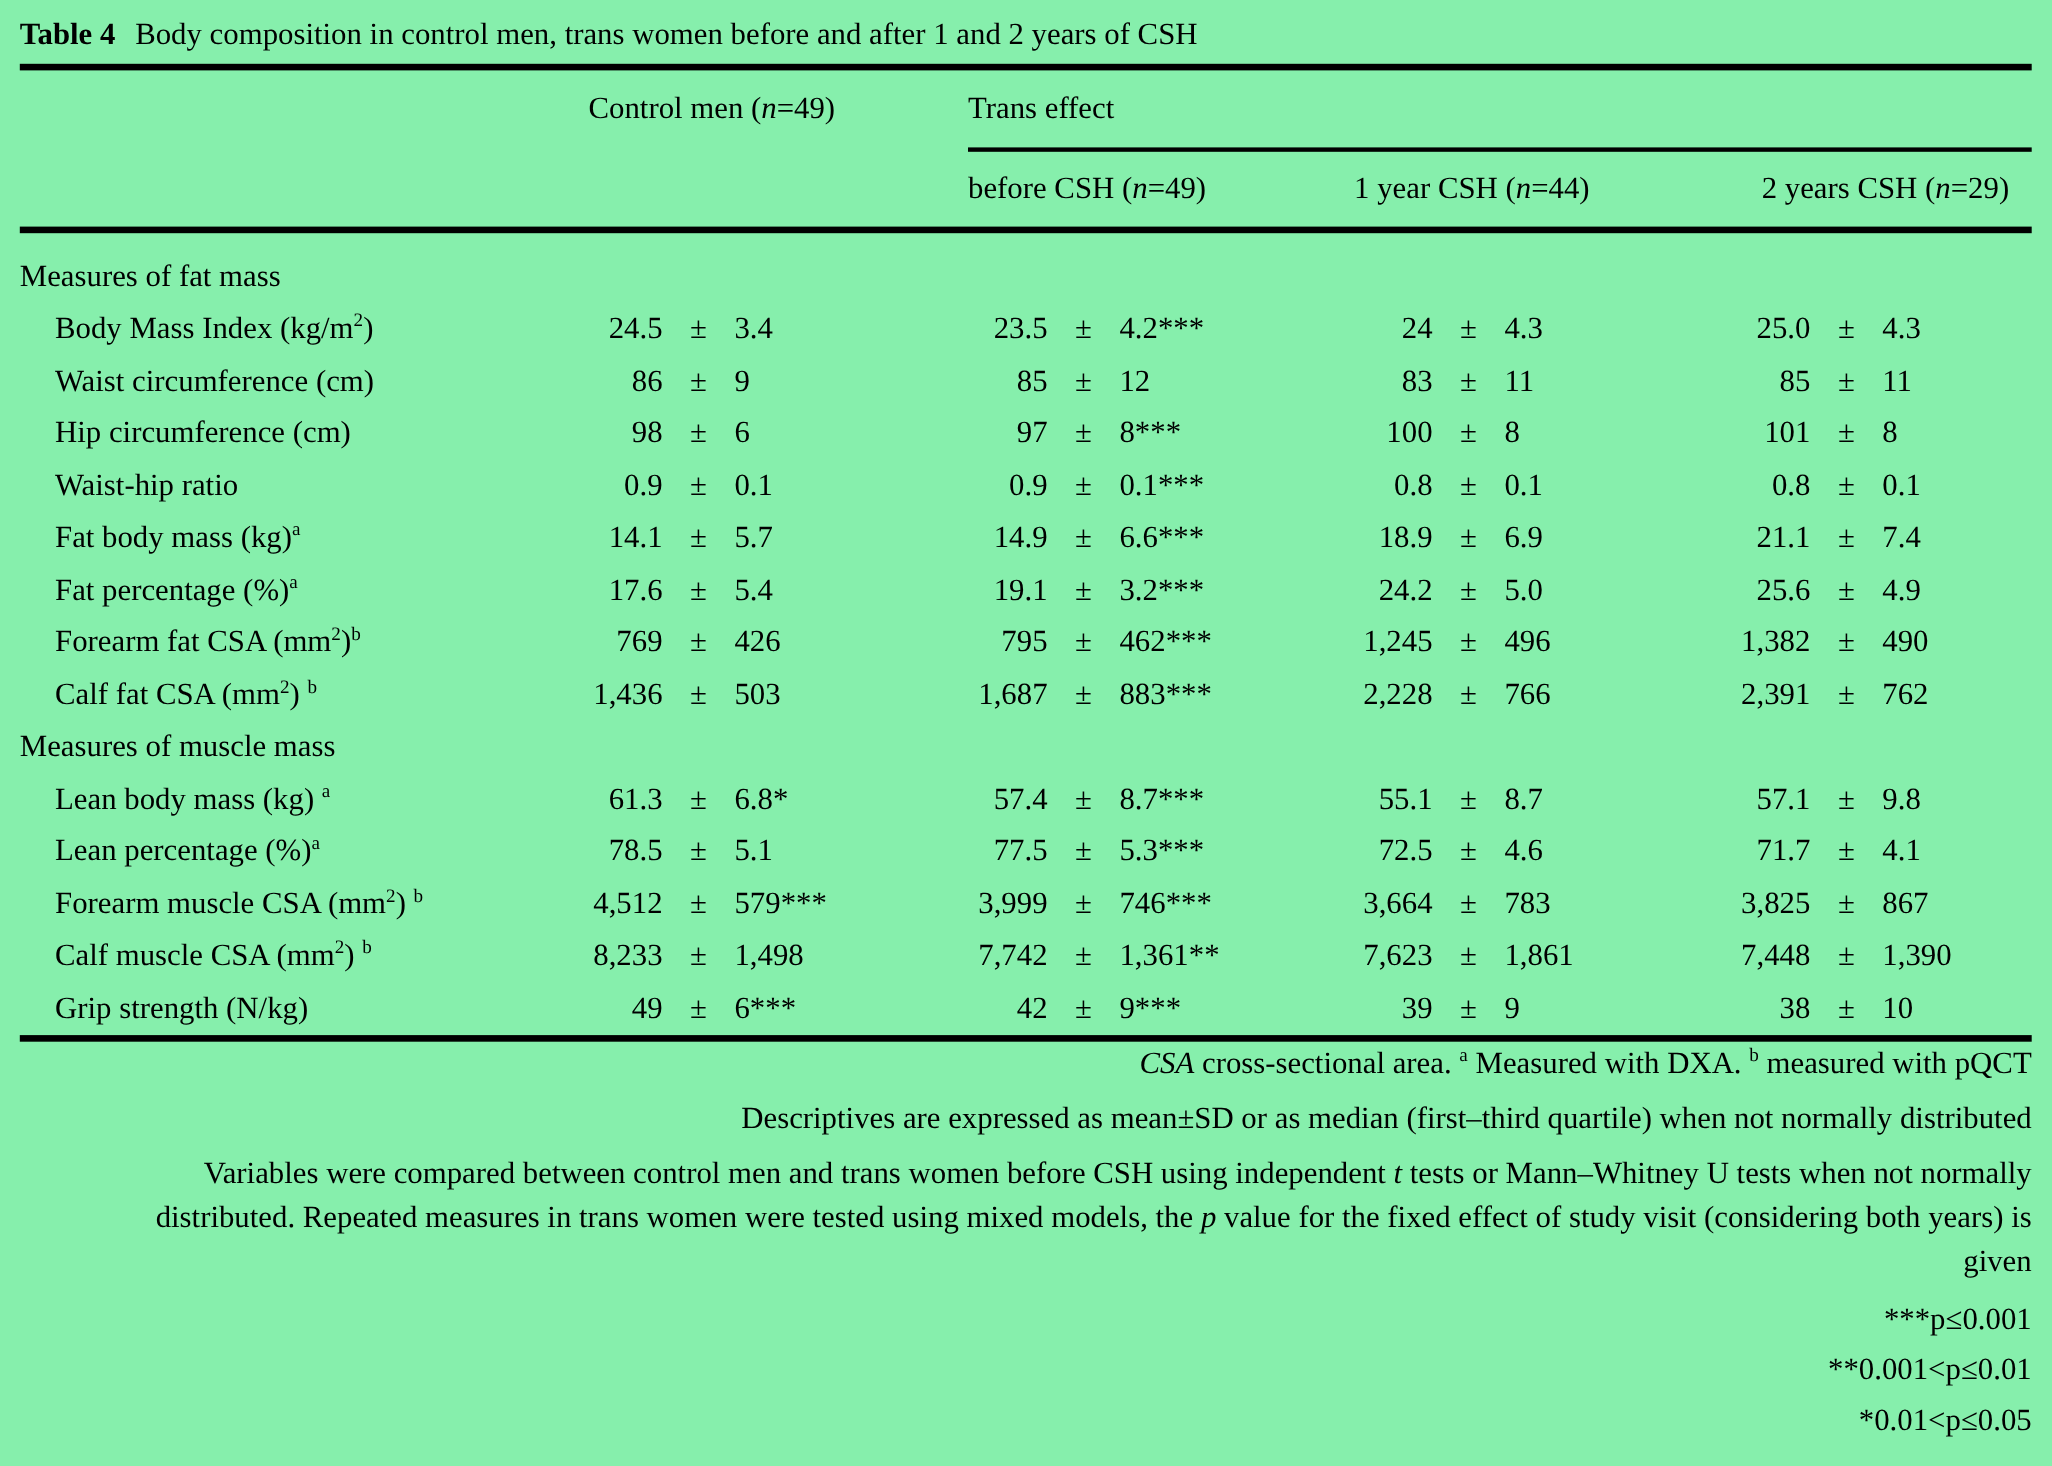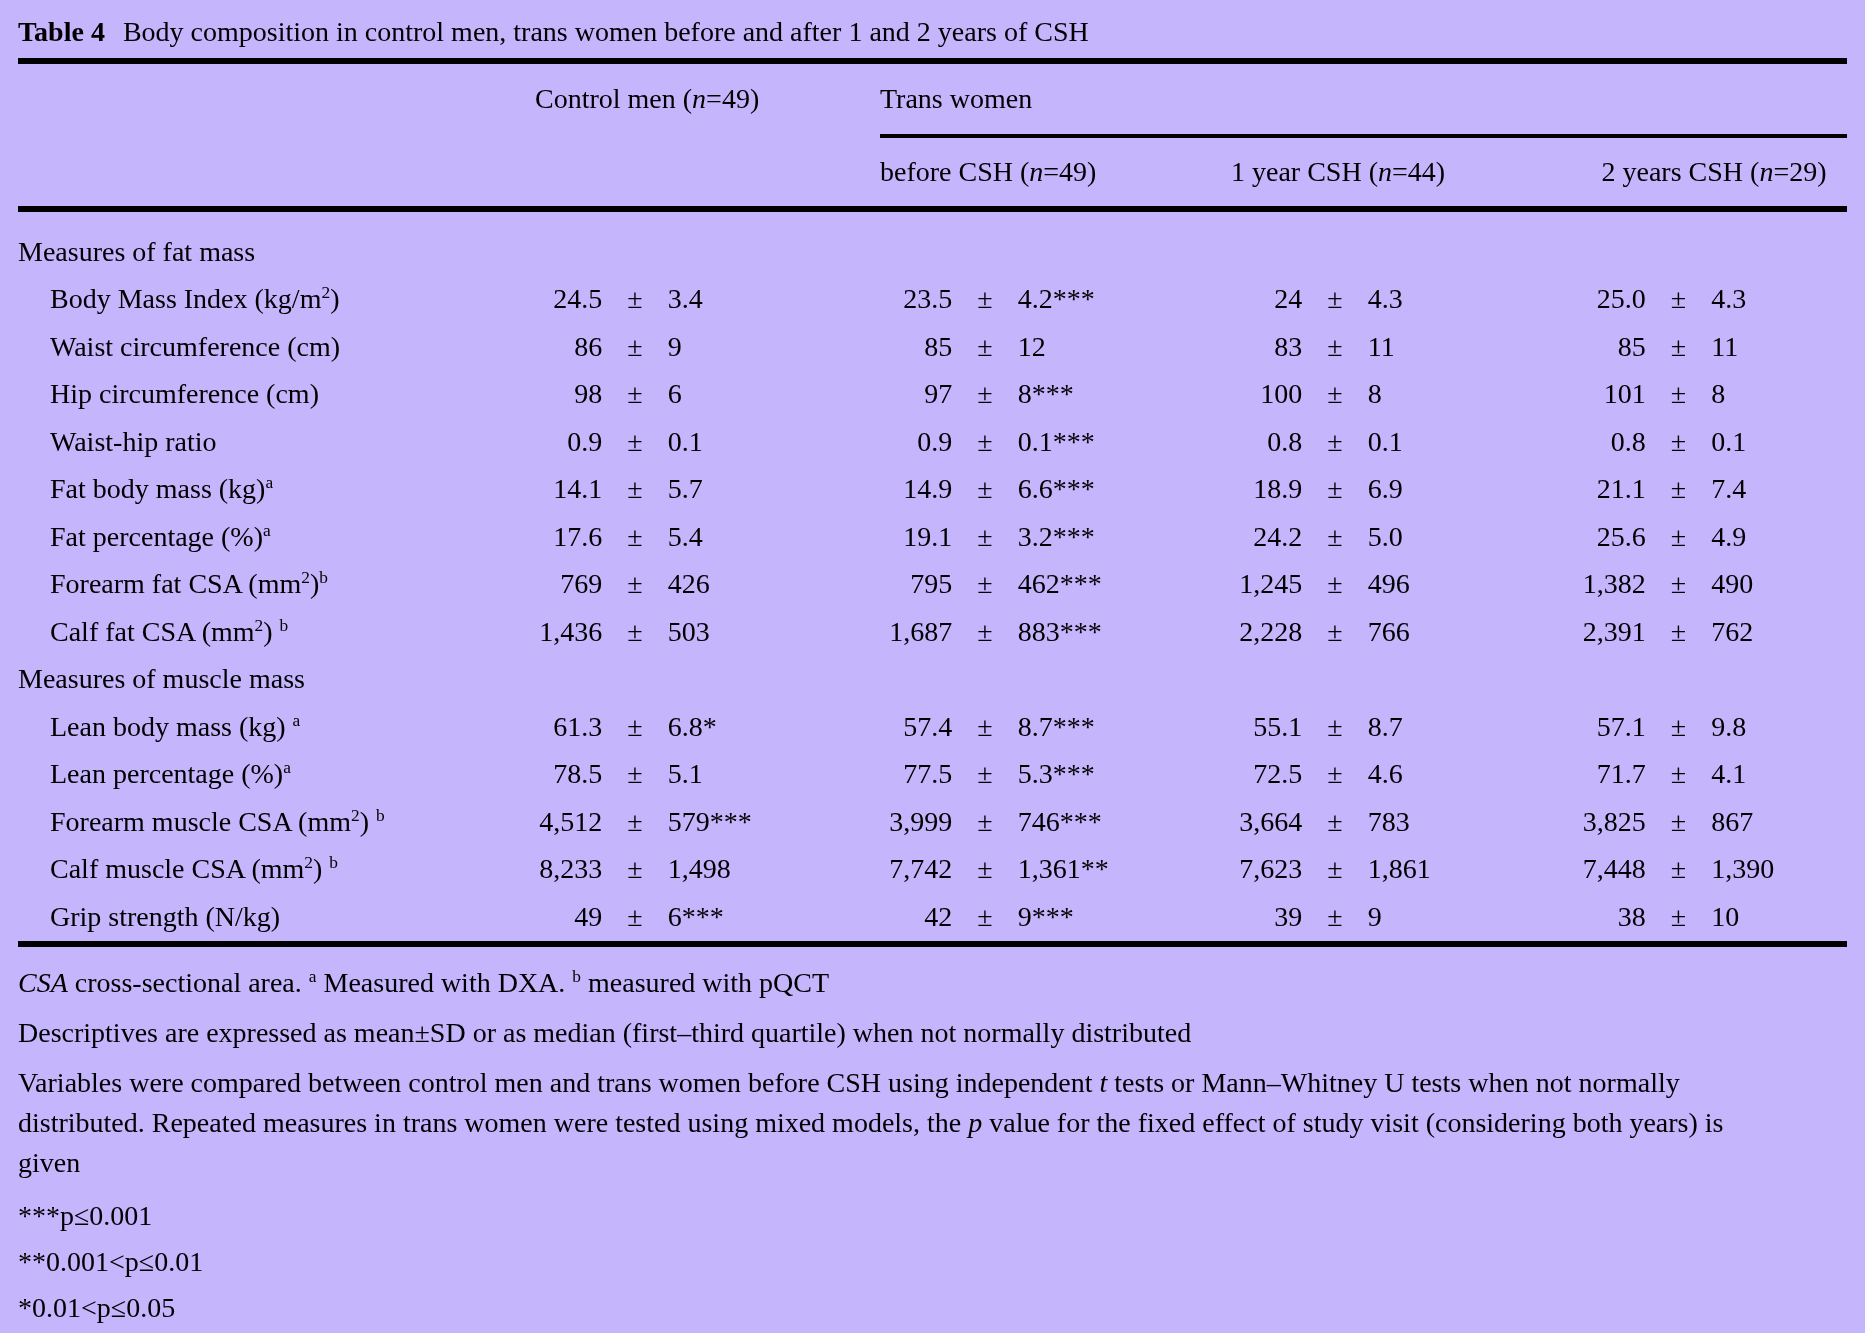--- a/index.html
+++ b/index.html
@@ -1,21 +1,21 @@
 <!DOCTYPE html>
 <html><head>
 <meta charset="utf-8">
 <style>
   html,body{margin:0;padding:0;background:#ffffff;}
   .page{
     position:relative;
     width:1865px;height:1333px;
     box-sizing:border-box;
     padding:0 18px;
-    background:#c4b5fd;
+    background:#86efac;
     color:#000000;
     font-family:"Liberation Serif","DejaVu Serif",serif;
     font-size:28px;
     overflow:hidden;
   }
   .title{padding-top:12px;height:46px;line-height:40px;white-space:nowrap;}
   .ttl-label{font-weight:bold;}
   .ttl-text{margin-left:18px;}
   .rule{background:#000;}
   .rule.thick{height:6px;}
@@ -44,39 +44,39 @@
     align-items:center;
   }
   .trow .label{white-space:nowrap;}
   .trow.data .label{padding-left:32px;}
   .cell.value{display:flex;align-items:baseline;gap:25px;}
   .vl{flex:1 1 0;text-align:right;white-space:nowrap;}
   .pm{flex:0 0 auto;}
   .vr{flex:1 1 0;text-align:left;white-space:nowrap;}
   sup{font-size:0.62em;line-height:0;vertical-align:super;}
   
-  .footnotes{margin-top:16px;}
+  .footnotes{margin-top:0;text-align:right;}
   .fn{margin:0 0 10px;line-height:40px;}
   .fn-line{line-height:40px;}
   .sig-line{line-height:46px;white-space:nowrap;}
 </style>
 </head>
 <body>
 
 <div class="page">
 
   <div class="title">
     <span class="ttl-label">Table 4</span><span class="ttl-text">Body composition in control men, trans women before and after 1 and 2 years of CSH</span>
   </div>
 
   <div class="rule thick"></div>
 
   <div class="header-grid">
     <div class="h-ctrl"><span>Control men (</span><span style="font-style: italic;">n</span><span>=49)</span></div>
-    <div class="h-grp">Trans women</div>
+    <div class="h-grp">Trans effect</div>
     <div class="h-rl"></div>
     <div class="h-bef"><span>before CSH (</span><span style="font-style: italic;">n</span><span>=49)</span></div>
     <div class="h-y1"><span>1 year CSH (</span><span style="font-style: italic;">n</span><span>=44)</span></div>
     <div class="h-y2"><span>2 years CSH (</span><span style="font-style: italic;">n</span><span>=29)</span></div>
   </div>
 
   <div class="rule thick"></div>
 
   <div class="tbody" id="tbody">
       <div class="trow section">

